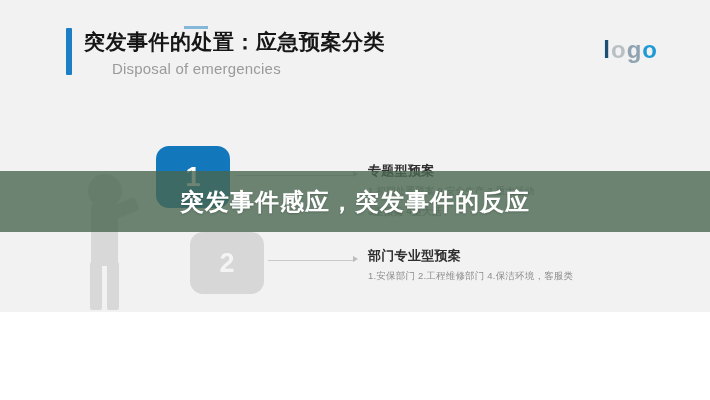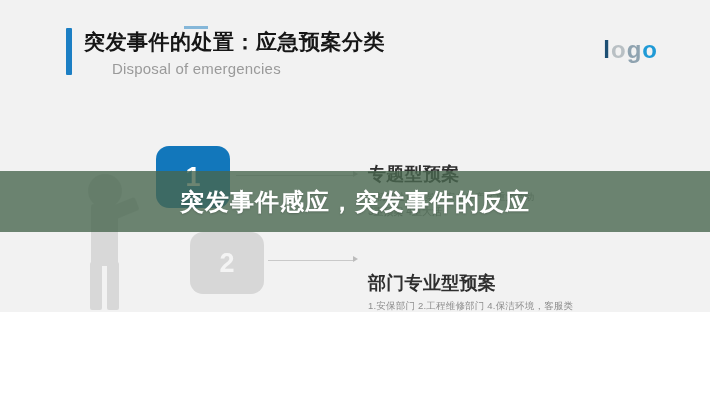--- a/index.html
+++ b/index.html
@@ -183,35 +183,35 @@
   }
   .ah-1 { left: 353px; top: 171px; }
   .ah-2 { left: 353px; top: 256px; }
 
   
   .item {
     position: absolute;
     left: 368px;
   }
   .item .item-title {
-    font-size: 18px;
+    font-size: 13px;
     font-weight: bold;
     color: #2e2e2e;
     white-space: nowrap;
     letter-spacing: .3px;
   }
   .item .item-sub {
     margin-top: 5px;
     font-size: 9.5px;
     color: #8d8d8d;
     white-space: nowrap;
     letter-spacing: .2px;
   }
   .item-1 { top: 162px; }
-  .item-2 { top: 247px; margin-top: 24px; }
+  .item-2 { top: 247px; }
 
   
   .ghost-line {
     position: absolute;
     left: 368px;
     top: 205px;
     font-size: 10px;
     color: #8d8d8d;
     white-space: nowrap;
   }

